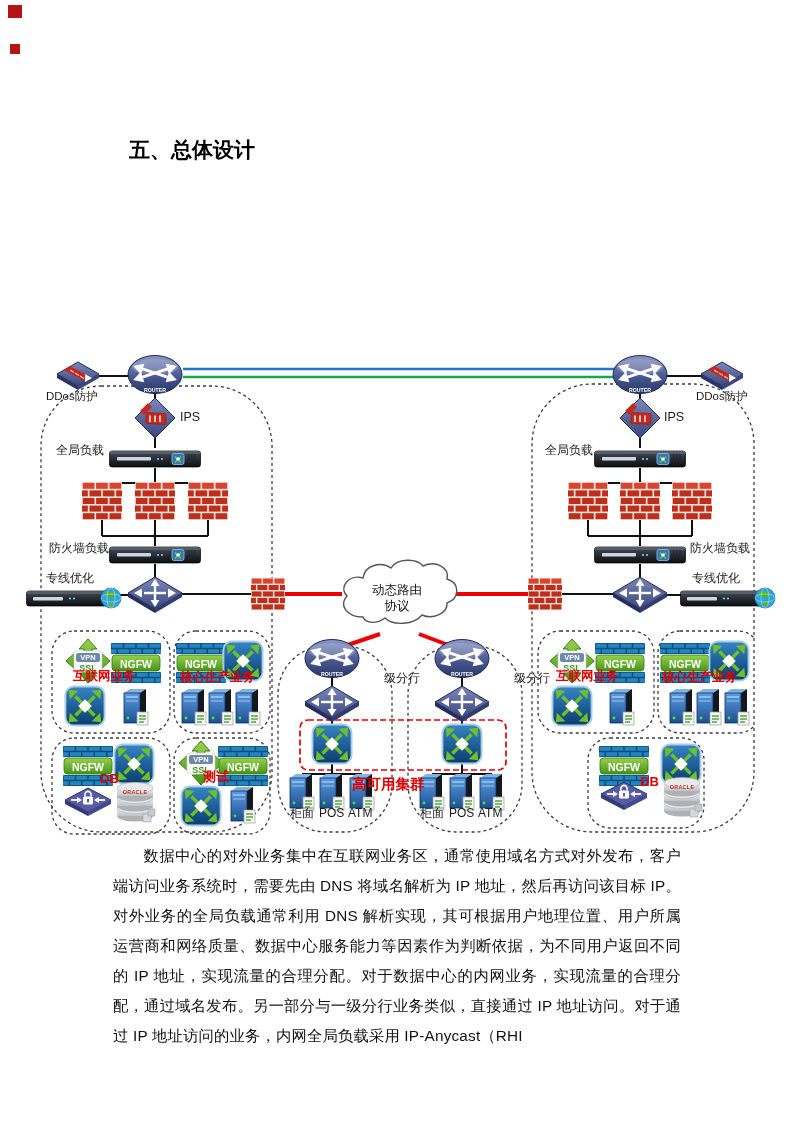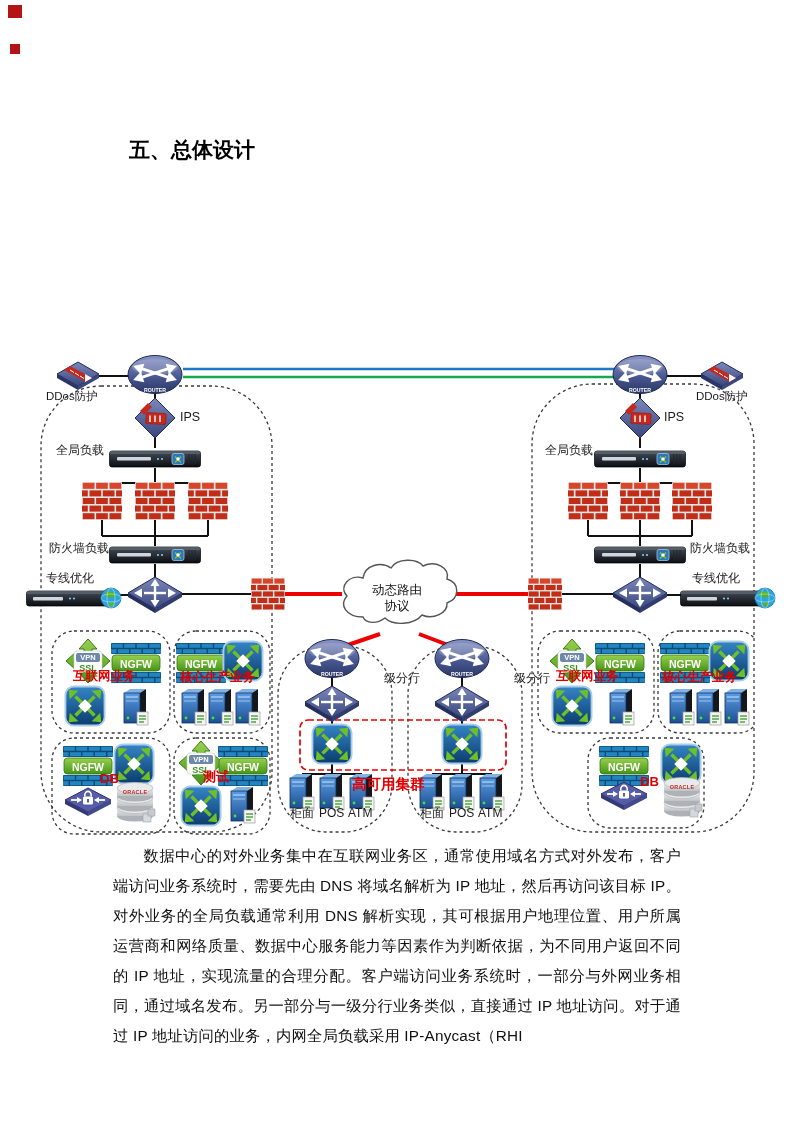--- a/index.html
+++ b/index.html
@@ -16,21 +16,21 @@
   .dlabel{position:absolute;white-space:nowrap;line-height:1.15;color:#1a1a1a;
           font-family:Liberation Sans, sans-serif;}
   .mark{position:absolute;background:#b51414;}
   .cloudtxt{font-family:"Liberation Serif",serif;}
 </style>
 </head>
 <body>
 
 <div id="page">
   <h1 id="section-title">五、总体设计</h1>
-  <p id="p2" class="body-par">数据中心的对外业务集中在互联网业务区，通常使用域名方式对外发布，客户端访问业务系统时，需要先由 DNS 将域名解析为 IP 地址，然后再访问该目标 IP。对外业务的全局负载通常利用 DNS 解析实现，其可根据用户地理位置、用户所属运营商和网络质量、数据中心服务能力等因素作为判断依据，为不同用户返回不同的 IP 地址，实现流量的合理分配。客户端访问业务系统时，一部分与外网业务相同，通过域名发布。另一部分与一级分行业务类似，直接通过 IP 地址访问。对于通过 IP 地址访问的业务，内网全局负载采用 IP-Anycast（RHI</p>
+  <p id="p2" class="body-par">数据中心的对外业务集中在互联网业务区，通常使用域名方式对外发布，客户端访问业务系统时，需要先由 DNS 将域名解析为 IP 地址，然后再访问该目标 IP。对外业务的全局负载通常利用 DNS 解析实现，其可根据用户地理位置、用户所属运营商和网络质量、数据中心服务能力等因素作为判断依据，为不同用户返回不同的 IP 地址，实现流量的合理分配。对于数据中心的内网业务，实现流量的合理分配，通过域名发布。另一部分与一级分行业务类似，直接通过 IP 地址访问。对于通过 IP 地址访问的业务，内网全局负载采用 IP-Anycast（RHI</p>
   <div id="diagram">
       <svg width="715" height="497" style="position:absolute;left:0;top:0">
         <rect x="1" y="40" width="231" height="446" rx="60" fill="none" stroke="#3a3a3a" stroke-width="1.3" stroke-dasharray="3 3"></rect>
         <rect x="492" y="38" width="222" height="448" rx="60" fill="none" stroke="#3a3a3a" stroke-width="1.3" stroke-dasharray="3 3"></rect>
         <rect x="238" y="300" width="114" height="186" rx="48" fill="none" stroke="#3a3a3a" stroke-width="1.3" stroke-dasharray="3 3"></rect>
         <rect x="368" y="300" width="114" height="186" rx="48" fill="none" stroke="#3a3a3a" stroke-width="1.3" stroke-dasharray="3 3"></rect>
         <rect x="12" y="285" width="118" height="102" rx="22" fill="none" stroke="#3a3a3a" stroke-width="1.3" stroke-dasharray="3 3"></rect>
         <rect x="134" y="285" width="96" height="102" rx="22" fill="none" stroke="#3a3a3a" stroke-width="1.3" stroke-dasharray="3 3"></rect>
         <rect x="12" y="392" width="118" height="96" rx="22" fill="none" stroke="#3a3a3a" stroke-width="1.3" stroke-dasharray="3 3"></rect>
         <rect x="134" y="392" width="96" height="96" rx="22" fill="none" stroke="#3a3a3a" stroke-width="1.3" stroke-dasharray="3 3"></rect>

